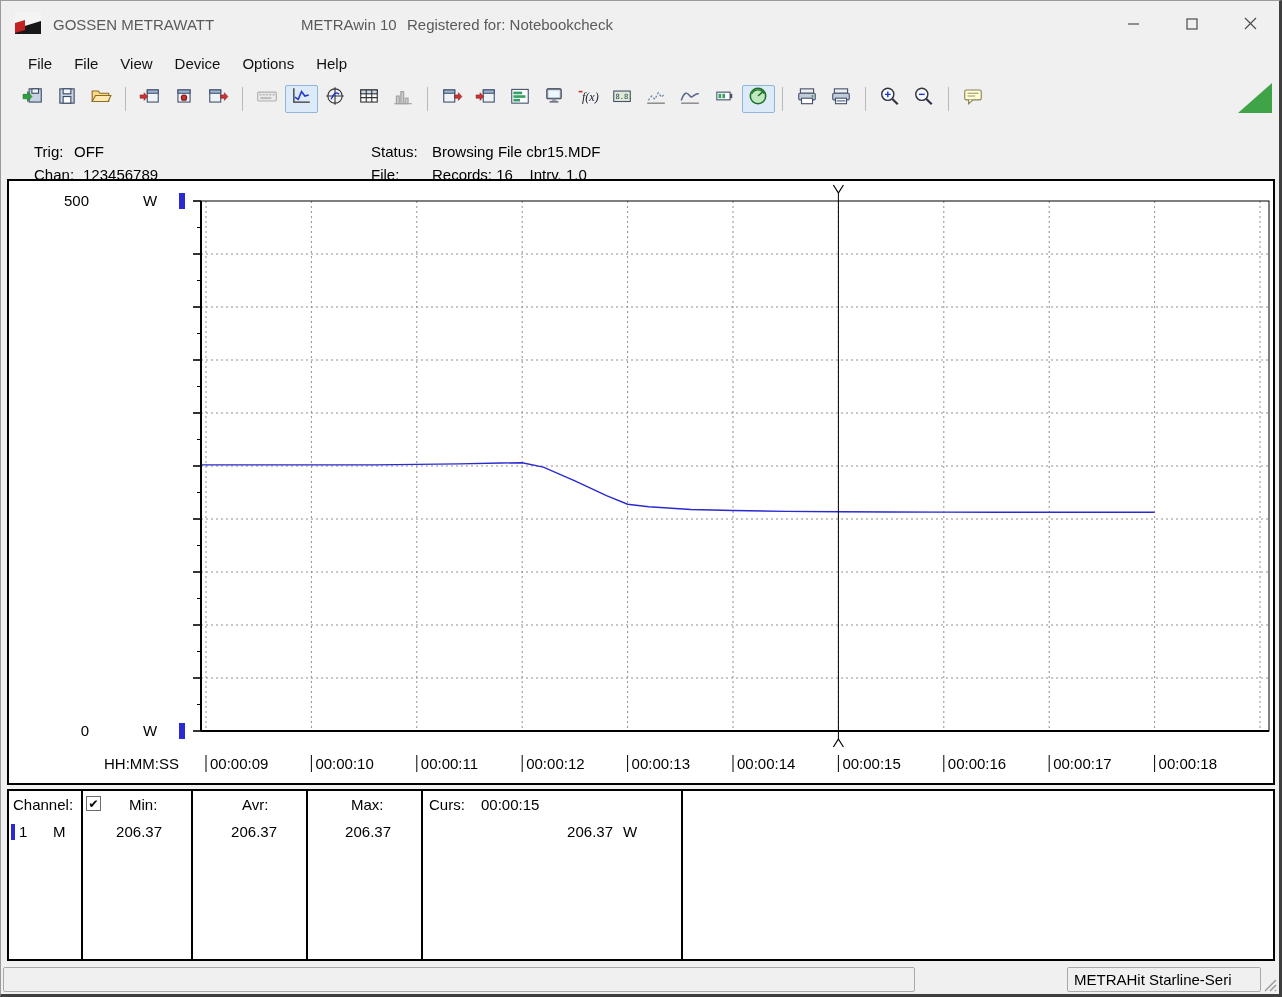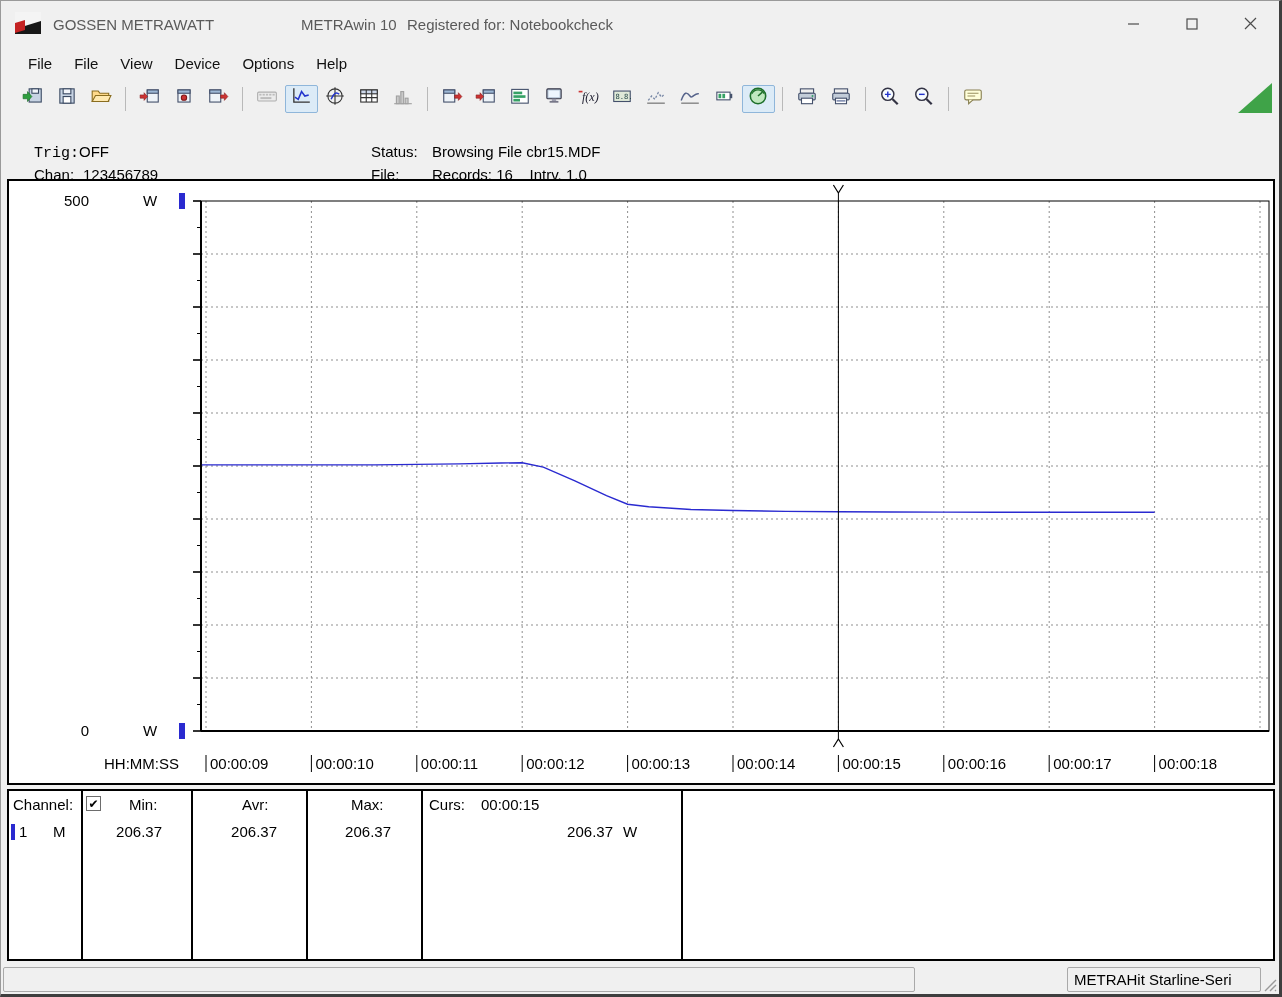--- a/index.html
+++ b/index.html
@@ -25,21 +25,21 @@
   .toolbar{position:absolute;left:0;top:80px;width:100%;height:35px;display:flex;align-items:center;padding-left:15px;box-sizing:border-box;}
   .tb-btn{width:33px;height:28px;margin:0 0.5px;display:flex;align-items:flex-start;justify-content:center;border:1px solid transparent;border-radius:2px;box-sizing:border-box;}
   .tb-btn.pressed{background:#dcebf7;border-color:#8fb6da;}
   .tb-btn.disabled{opacity:.42;filter:grayscale(1);}
   .tb-sep{width:1px;height:24px;background:#b9b9b9;margin:0 7px;}
   .corner-triangle{position:absolute;right:7px;top:82px;width:34px;height:30px;}
   
   .infopanel{position:absolute;left:0;top:115px;width:100%;height:62px;font-size:15px;}
   .info-row{position:absolute;white-space:pre;}
   .il{display:inline-block;white-space:pre;}
-  .il-sm{min-width:40px;font-family:Liberation Mono, monospace;}
+  .il-sm{min-width:40px;}
   .il-md{min-width:49px;}
   .il-lg{min-width:61px;}
   
   .chart-panel{position:absolute;left:6px;top:178px;width:1268px;height:606px;background:#fff;border:2px solid #000;box-sizing:border-box;}
   .chart-panel svg{position:absolute;left:0;top:0;}
   
   .table-panel{position:absolute;left:6px;top:788px;width:1268px;height:172px;background:#fff;border:2px solid #000;box-sizing:border-box;font-size:15px;padding-left:8px;}
   .tp-text{position:absolute;white-space:pre;}
   .vline{position:absolute;top:0;width:2px;height:168px;background:#000;}
   .chk{position:absolute;left:77px;top:5px;width:15px;height:15px;background:#fff;border:1px solid #6d6d6d;font-size:12px;line-height:14px;text-align:center;box-sizing:border-box;}

